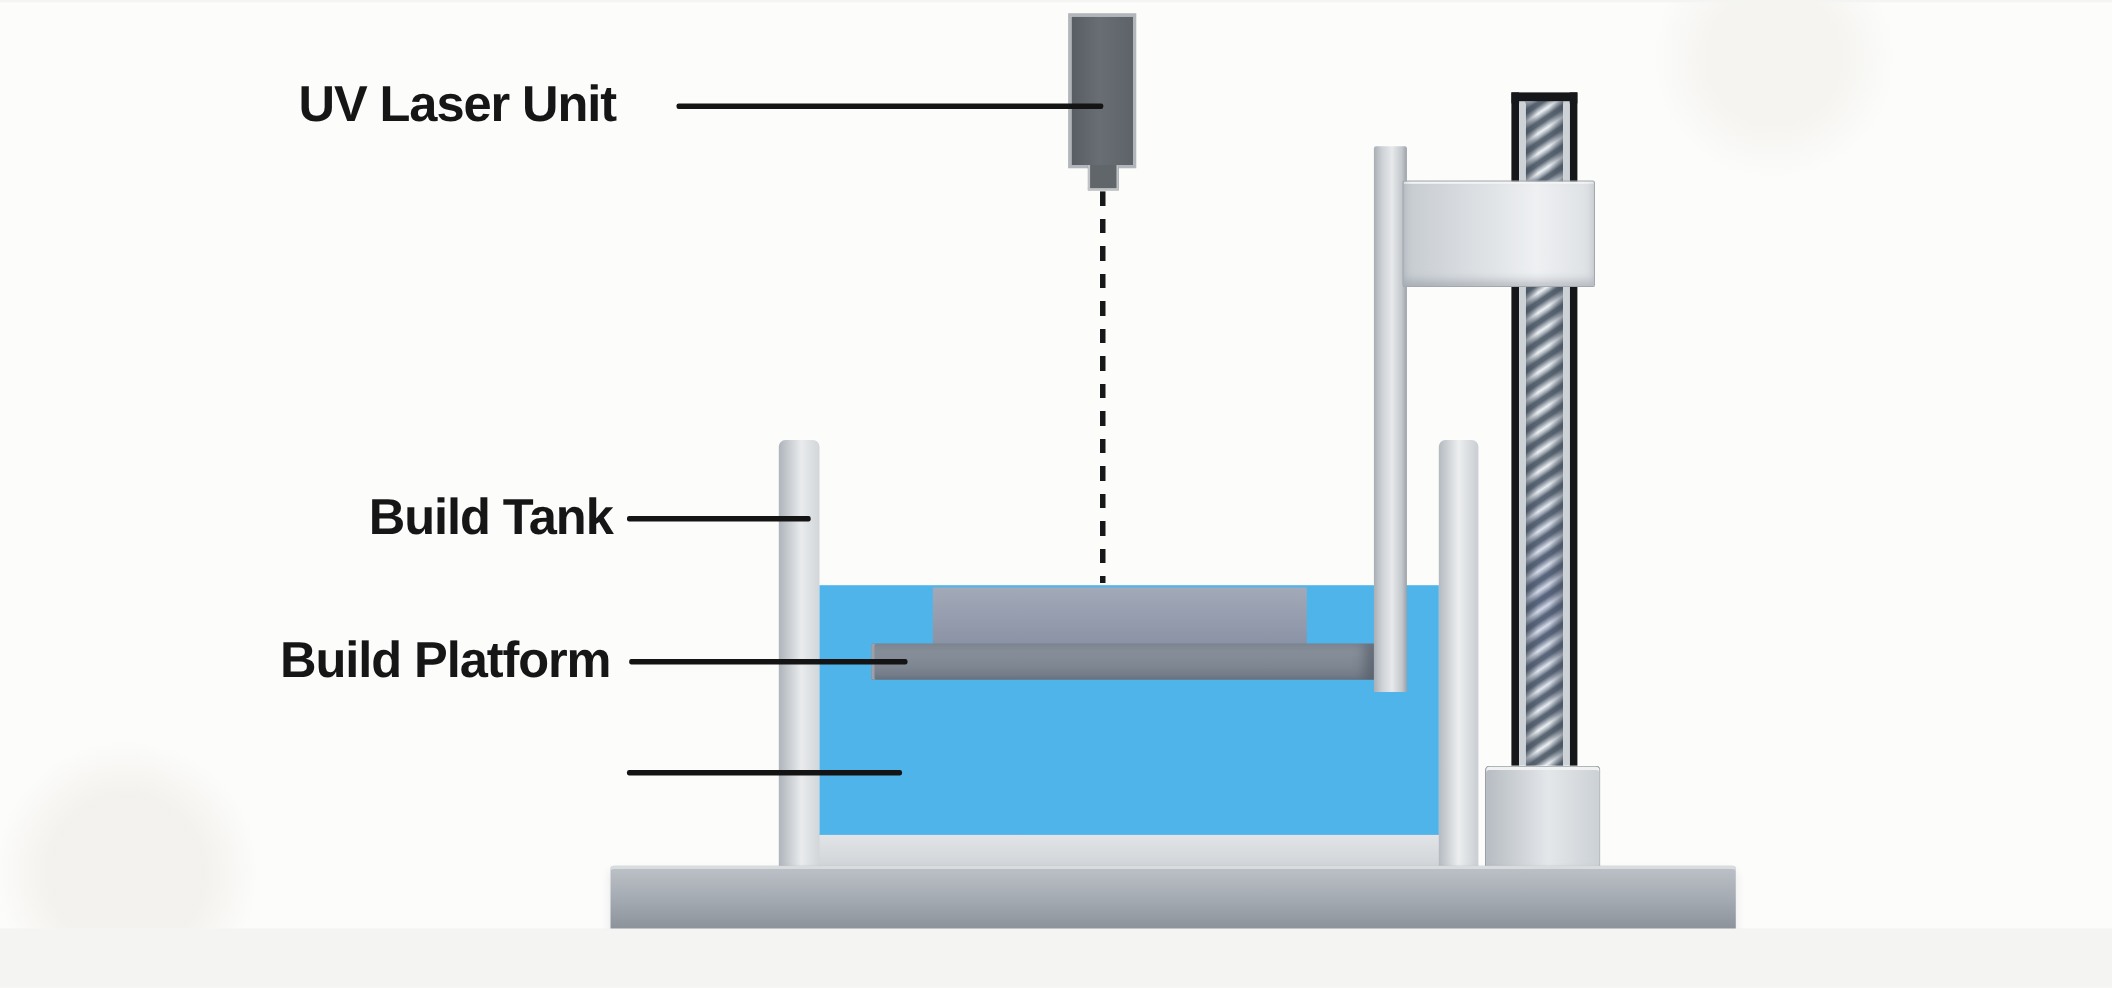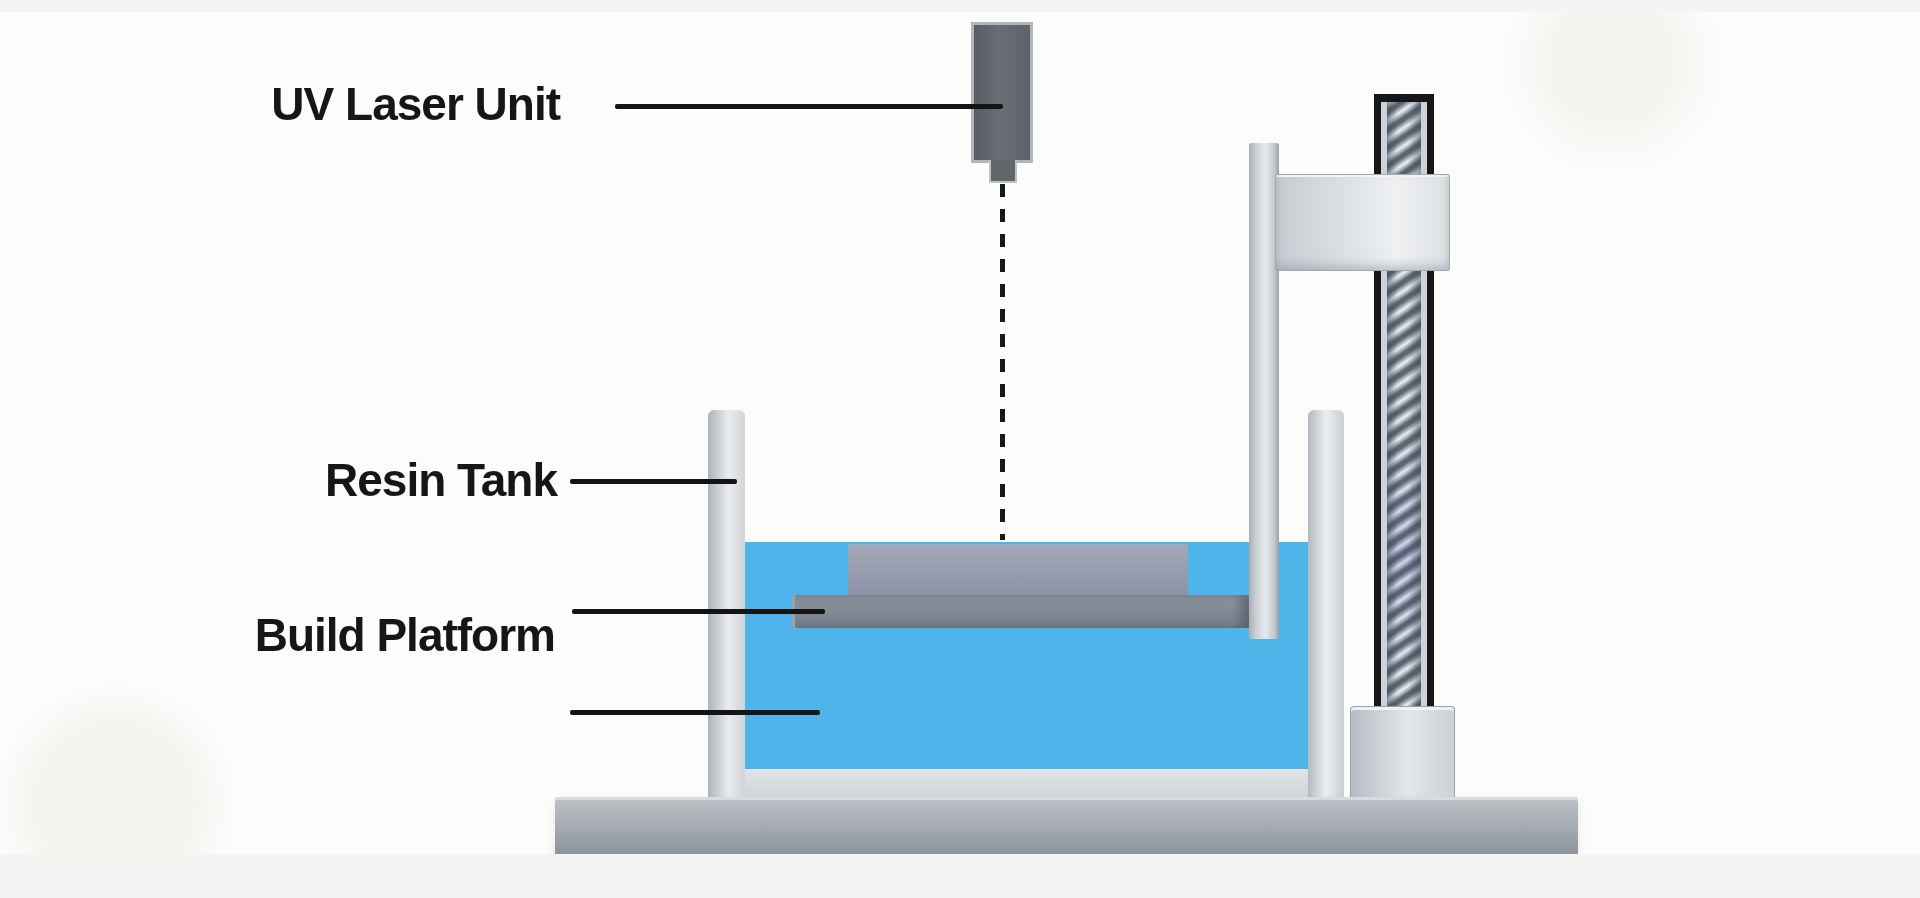--- a/index.html
+++ b/index.html
@@ -3,21 +3,21 @@
 <meta charset="utf-8">
 <style>
   html,body{margin:0;padding:0;}
   body{
     background:#f4f4f2;
     font-family:"Liberation Sans", sans-serif;
   }
   .stage{
     position:relative;
     width:1920px;height:842px;
-    margin:12px auto;
+    margin:2px auto;
     overflow:hidden;
     background:
       radial-gradient(circle at 6% 94%, rgba(236,233,226,.55) 0 70px, rgba(236,233,226,0) 120px),
       radial-gradient(circle at 84% 6%, rgba(238,236,230,.5) 0 60px, rgba(238,236,230,0) 110px),
       #fcfcfb;
   }
   .part{position:absolute;}
 
   
   .label{
@@ -169,21 +169,21 @@
   <div class="part screw-mount"></div>
   <div class="part carriage"></div>
 
   <div class="part laser-body"></div>
   <div class="part laser-tip"></div>
   <div class="part laser-beam"></div>
 
   <div class="label" style="top:94px; right:1360px;">UV Laser Unit</div>
   <div class="leader" style="left:615px; top:92px; width:388px;"></div>
 
-  <div class="label" style="top:470px; right:1363px;">Resin Tank</div>
+  <div class="label" style="top:470px; right:1363px;">Build Tank</div>
   <div class="leader" style="left:570px; top:467px; width:167px;"></div>
 
-  <div class="label" style="top:625px; right:1365px;">Build Platform</div>
+  <div class="label" style="top:600px; right:1365px;">Build Platform</div>
   <div class="leader" style="left:572px; top:597px; width:253px;"></div>
 
   <div class="leader" style="left:570px; top:698px; width:250px;"></div>
 
 </div>
 
 </body></html>

